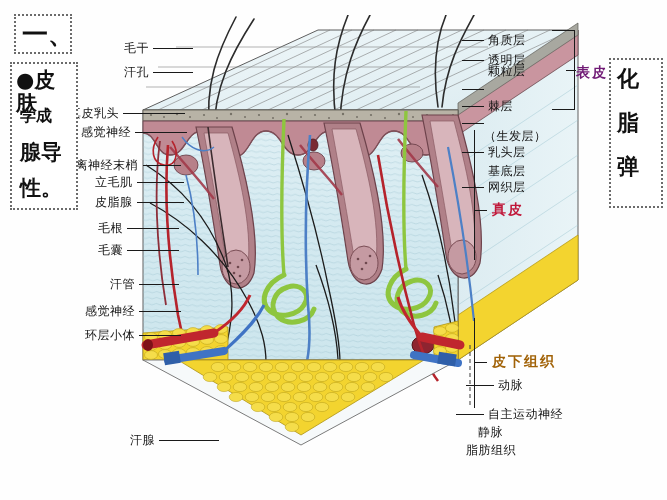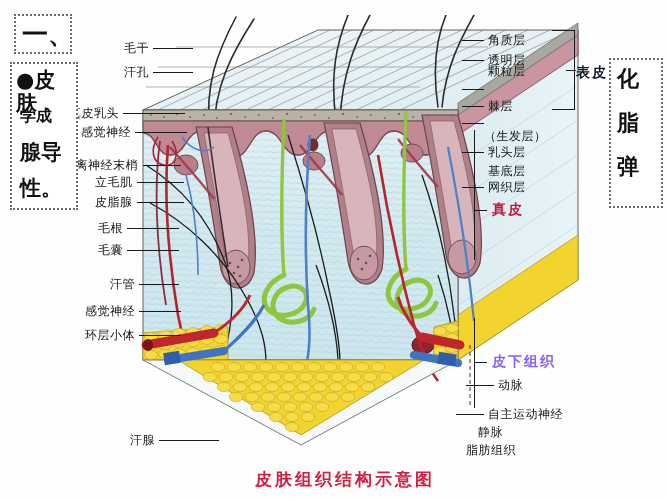--- a/index.html
+++ b/index.html
@@ -406,23 +406,23 @@
       <div class="lead" style="left: 462px; top: 187px; width: 22px;"></div>
       <div class="lbl" style="left: 498px; top: 379px;">动脉</div>
       <div class="lead" style="left: 466px; top: 385px; width: 28px;"></div>
       <div class="lbl" style="left: 488px; top: 408px;">自主运动神经</div>
       <div class="lead" style="left: 456px; top: 414px; width: 28px;"></div>
       <div class="lbl" style="left: 470px; top: 426px; padding-left: 8px;">静脉</div>
       <div class="lbl" style="left: 466px; top: 444px;">脂肪组织</div>
     </div>
 
   <div id="group-labels">
-      <div class="lbl red" style="left: 576px; top: 66px; color: #0f172a;">表皮</div>
+      <div class="lbl red" style="left: 576px; top: 66px; color: #701a75;">表皮</div>
       <div class="lbl red" style="left: 492px; top: 203px; color: rgb(192, 24, 58);">真皮</div>
-      <div class="lbl red" style="left: 492px; top: 355px; color: #8b5cf6;">皮下组织</div>
+      <div class="lbl red" style="left: 492px; top: 355px; color: #a16207;">皮下组织</div>
     </div>
 
   <div class="bracket" style="left:552px;top:30px;width:22px;height:78px;"></div>
   <div class="lead" style="left:566px;top:70px;width:10px;"></div>
 
   <div class="bracket2" style="left:474px;top:130px;width:10px;height:130px;"></div>
   <div class="lead" style="left:474px;top:210px;width:13px;"></div>
 
   <div class="bracket2" style="left:474px;top:318px;width:10px;height:90px;"></div>
   <div class="lead" style="left:474px;top:362px;width:13px;"></div>
@@ -437,14 +437,13 @@
         <div class="notetext" style="left: 8px; top: 76px; font-size: 21px; line-height: 23px;">腺导</div>
         <div class="notetext" style="left: 8px; top: 112px; font-size: 21px; line-height: 23px;">性。</div>
       </div>
       <div class="notebox" style="left: 609px; top: 58px; width: 54px; height: 150px;">
         <div class="notetext" style="left: 6px; top: 6px; font-size: 22px; line-height: 24px;">化</div>
         <div class="notetext" style="left: 6px; top: 50px; font-size: 22px; line-height: 24px;">脂</div>
         <div class="notetext" style="left: 6px; top: 94px; font-size: 22px; line-height: 24px;">弹</div>
       </div>
     </div>
 
-  <div class="title">皮肤组织结构示意图</div>
 </div>
 
 </body></html>

